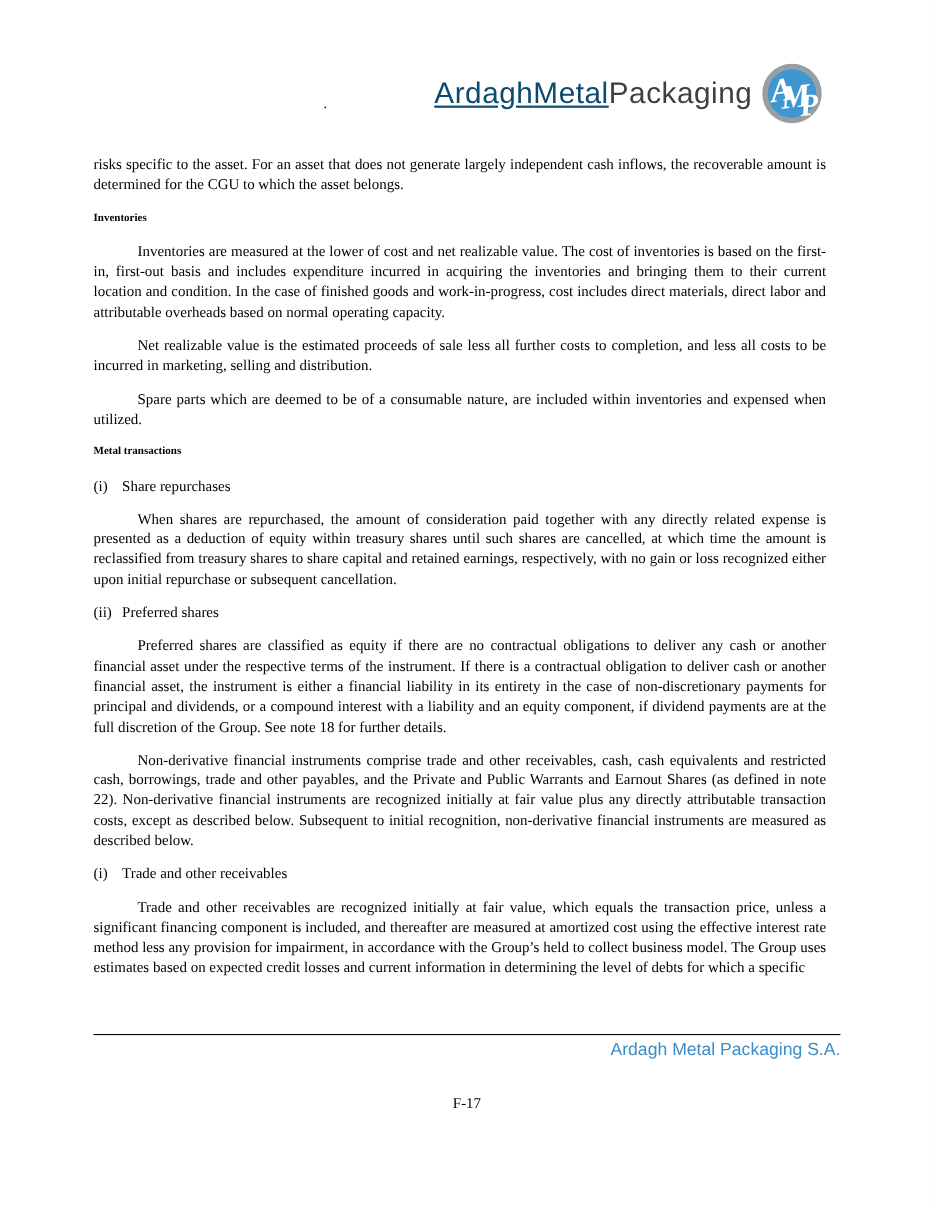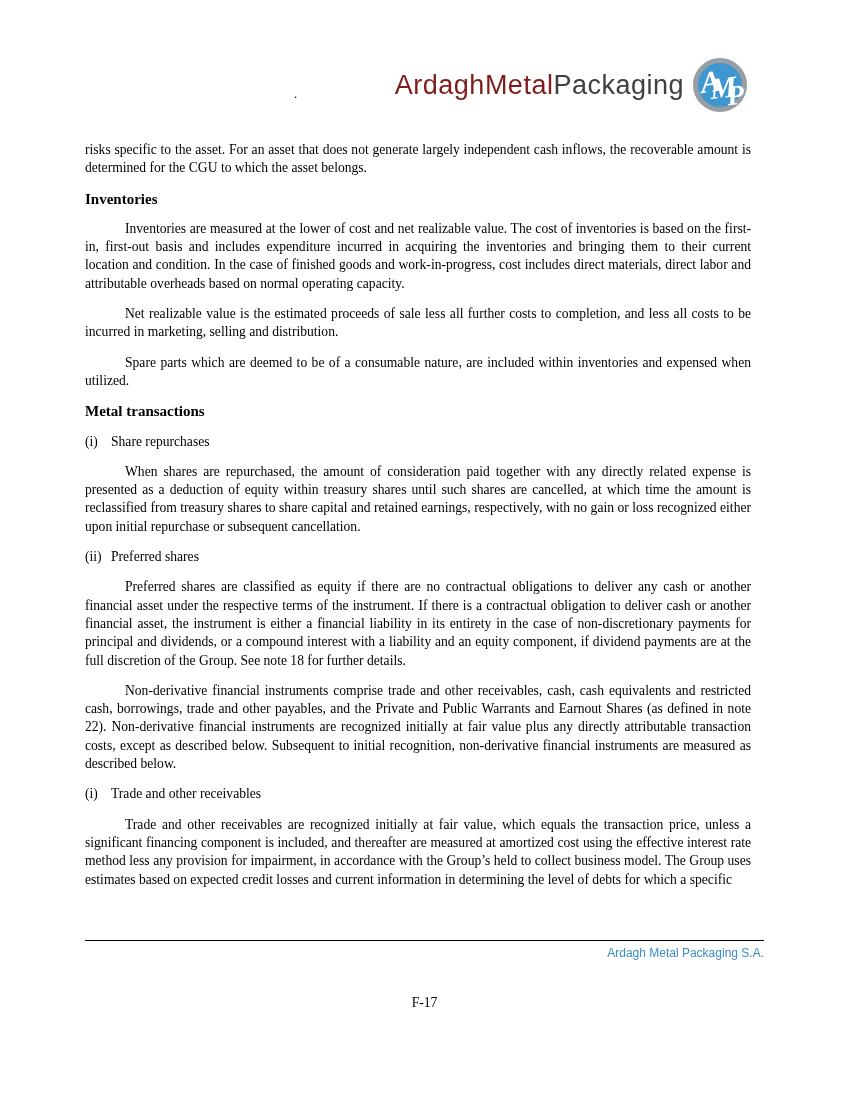--- a/index.html
+++ b/index.html
@@ -24,21 +24,21 @@
     gap: 7px;
   }
   .logo-text {
     font-family: "Liberation Sans", sans-serif;
     font-size: 27px;
     font-weight: 400;
     letter-spacing: 0.5px;
     white-space: nowrap;
     line-height: 1;
   }
-  .logo-text .brand-blue { color: #7f1d1d; }
+  .logo-text .brand-blue { color: #0c4a6e; text-decoration: underline; }
   .logo-text .brand-gray { color: #404040; text-align: center; }
   .logo-mark { display: block; }
 
   .stray-dot {
     position: absolute;
     left: 294px;
     top: 86px;
     font-size: 13px;
     color: #000;
   }
@@ -52,41 +52,41 @@
     font-size: 13.6px;
     line-height: 18.3px;
   }
   .para {
     text-align: justify;
     text-indent: 40px;
     margin-bottom: 12px;
   }
   .para.no-indent { text-indent: 0; }
   .heading {
-    font-size: 15px;
+    font-size: 10px;
     font-weight: bold;
     margin-bottom: 12px;
   }
   .list-item { margin-bottom: 12px; }
   .list-item .marker { display: inline-block; width: 26px; }
 
   
   .footer-rule {
     position: absolute;
     left: 85px;
     right: 85px;
     top: 940px;
     border-top: 1.5px solid #000000;
   }
   .footer-company {
     position: absolute;
     right: 85px;
     top: 946px;
     font-family: "Liberation Sans", sans-serif;
-    font-size: 12px;
+    font-size: 16px;
     color: #3a8dc5;
   }
   .page-number {
     position: absolute;
     left: 0;
     right: 0;
     top: 995px;
     text-align: center;
     font-size: 13.6px;
   }

